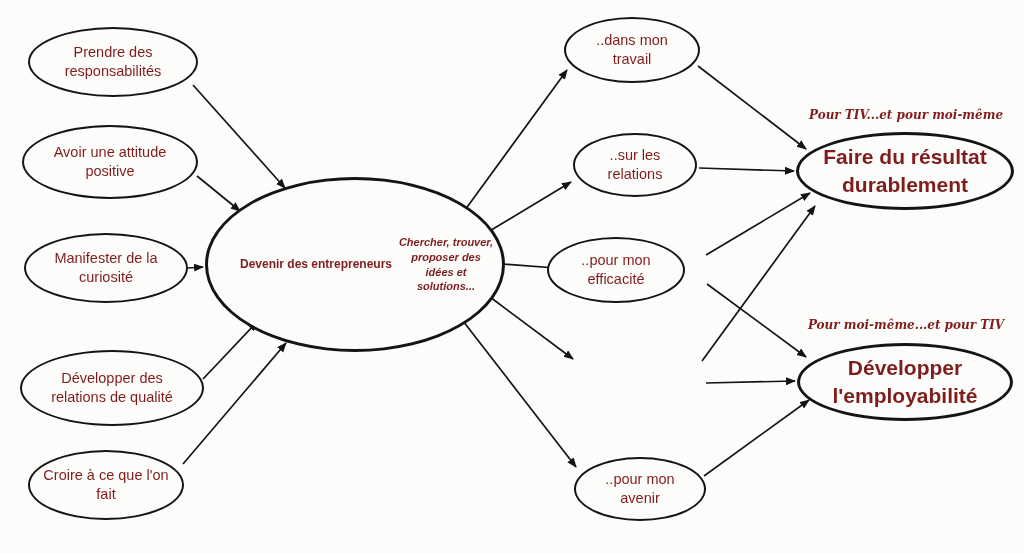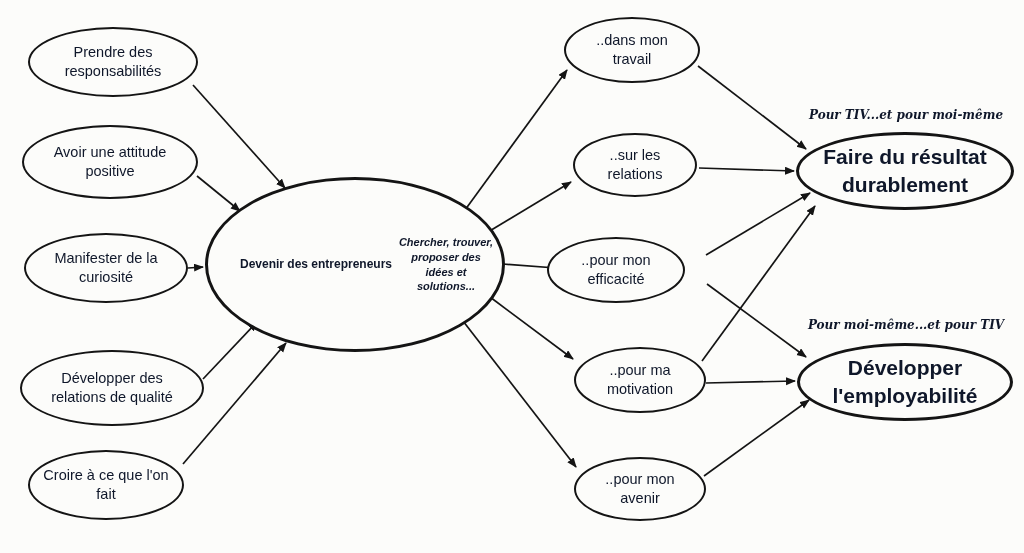--- a/index.html
+++ b/index.html
@@ -1,21 +1,21 @@
 <!DOCTYPE html>
 <html><head>
 <meta charset="utf-8">
 <style>
   html,body{margin:0;padding:0;background:#e9e9e7;}
   .page{
     position:relative;
     width:1024px;height:553px;
     background:#fcfcfa;
     font-family:"Liberation Sans","DejaVu Sans",sans-serif;
-    color:#0f172a;
+    color:#7f1d1d;
     overflow:hidden;
   }
   .arrows{position:absolute;inset:0;width:1024px;height:553px;}
   .node{
     position:absolute;
     border:2px solid #141414;
     border-radius:50%;
     display:flex;align-items:center;justify-content:center;
     text-align:center;
     background:#fcfcfa;
@@ -105,23 +105,20 @@
 
   <div class="node" style="left:564px;top:17px;width:136px;height:66px;">
     <span>..dans mon travail</span>
   </div>
   <div class="node" style="left:573px;top:133px;width:124px;height:64px;">
     <span>..sur les relations</span>
   </div>
   <div class="node" style="left:547px;top:237px;width:138px;height:66px;">
     <span>..pour mon efficacité</span>
   </div>
-  <div class="node" style="left:574px;top:347px;width:132px;height:66px;">
-    <span>..pour ma motivation</span>
-  </div>
   <div class="node" style="left:574px;top:457px;width:132px;height:64px;">
     <span>..pour mon avenir</span>
   </div>
 
   <div class="caption" style="left:800px;top:108px;width:212px;">Pour TIV...et pour moi-même</div>
   <div class="node big bold right-label" style="left:796px;top:132px;width:218px;height:78px;">
     <span>Faire du résultat durablement</span>
   </div>
 
   <div class="caption" style="left:800px;top:318px;width:212px;">Pour moi-même...et pour TIV</div>

